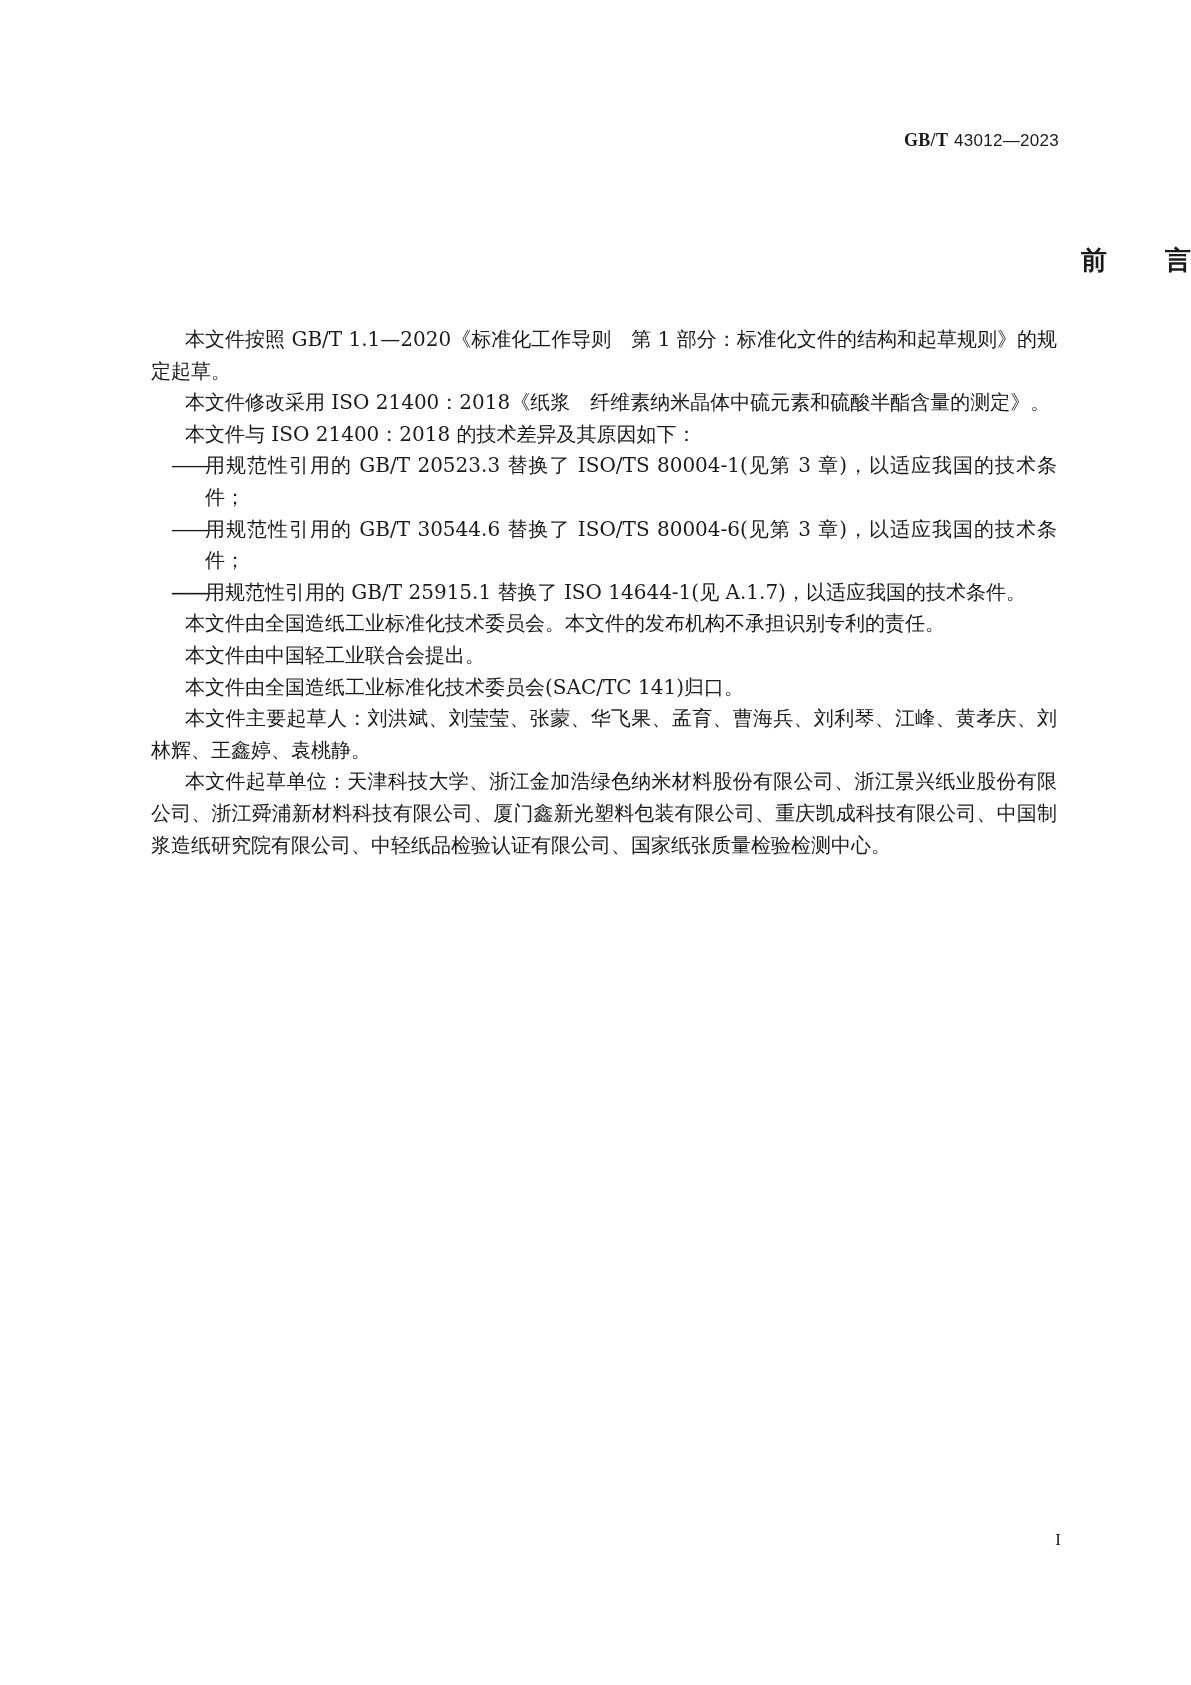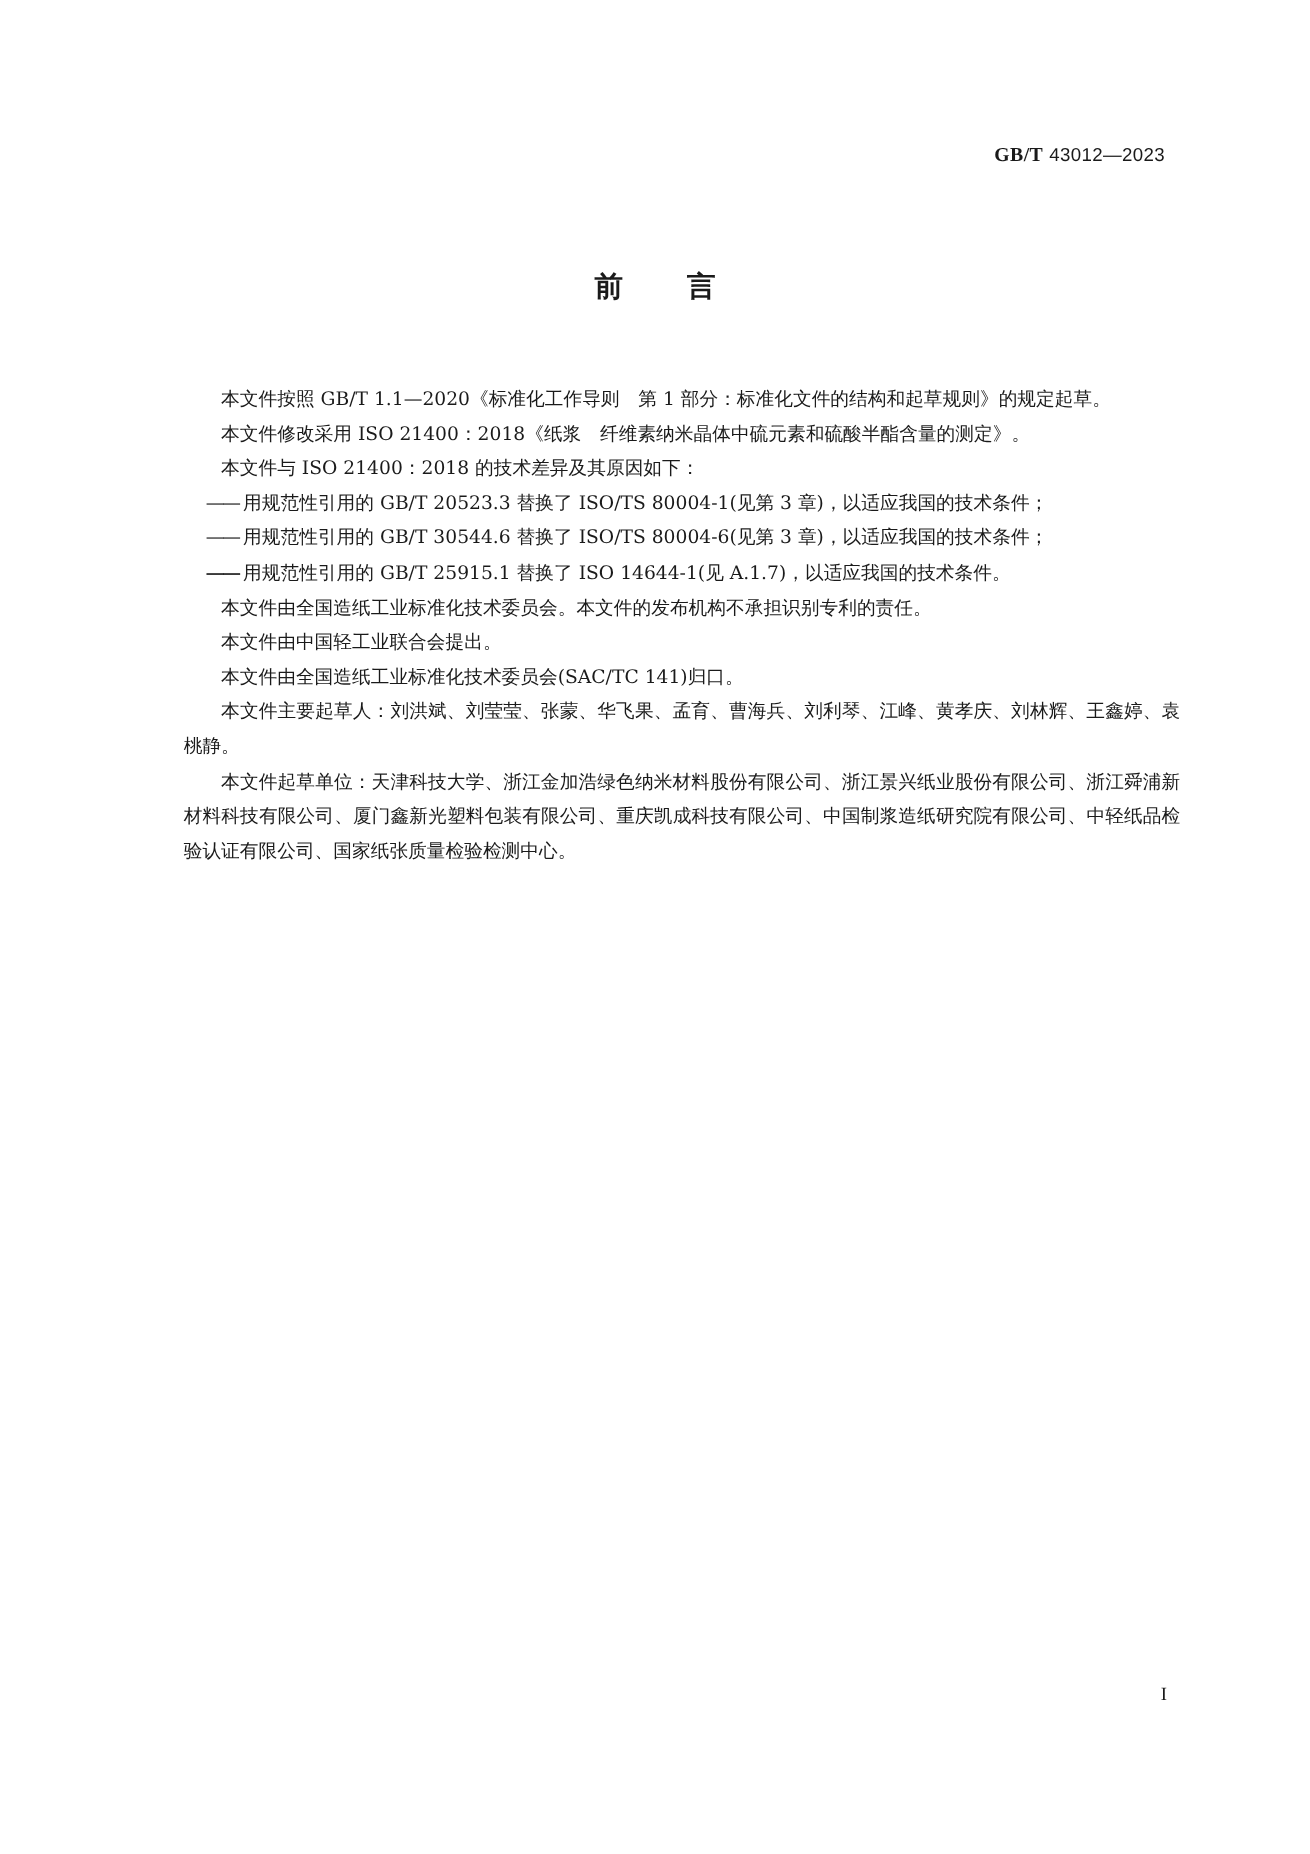--- a/index.html
+++ b/index.html
@@ -1,25 +1,25 @@
 <!DOCTYPE html>
 <html><head>
 <meta charset="utf-8">
 <style>
   html, body { margin: 0; padding: 0; background: #ffffff; }
   body { width: 1191px; height: 1685px; position: relative; overflow: hidden; color: #1a1a1a;
          font-family: "DejaVu Serif", "Liberation Serif", serif; }
   .std-number { position: absolute; top: 130px; right: 132px; font-size: 17px; letter-spacing: 0.3px; margin-left: 40px; }
   .std-number .prefix { font-family: "Liberation Serif", "DejaVu Serif", serif; font-weight: bold; font-size: 18px; }
   .std-number .num { font-family: "Liberation Sans", "DejaVu Sans", sans-serif; }
-  .page-title { position: absolute; top: 243px; left: 0; width: 1191px; text-align: center;
+  .page-title { position: absolute; top: 243px; left: 0; width: 1191px; text-align: right;
                 font-family: "DejaVu Sans", "Liberation Sans", sans-serif; font-weight: bold; font-size: 26px; }
   .page-title span { display: inline-block; }
   .page-title .gap { width: 58px; }
-  .body { position: absolute; top: 348px; left: 151px; width: 906px; font-size: 17px; line-height: 31.6px; margin-left: 16px; }
+  .body { position: absolute; top: 324px; left: 151px; width: 906px; font-size: 20px; line-height: 31.6px; }
   .body p { margin: 0; text-indent: 34px; text-align: justify; }
   .body p.item { text-indent: 0; padding-left: 54px; position: relative; }
   .body p.item .dash { position: absolute; left: 20px; top: 0; width: 34px; letter-spacing: -2px; }
   .page-footer { position: absolute; top: 1530px; right: 130px; font-size: 17px; font-family: "Liberation Serif", serif; }
 </style>
 </head>
 <body>
 
 <div class="std-number">
   <span class="prefix">GB/T</span>

